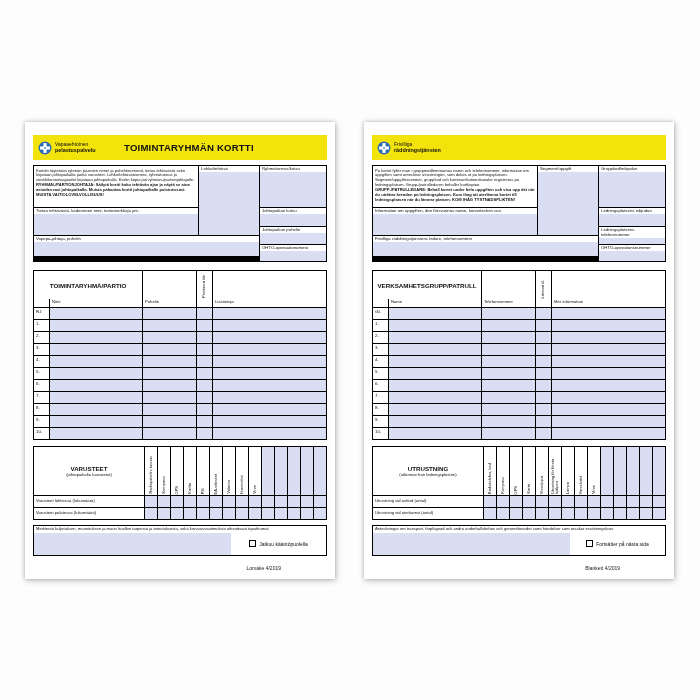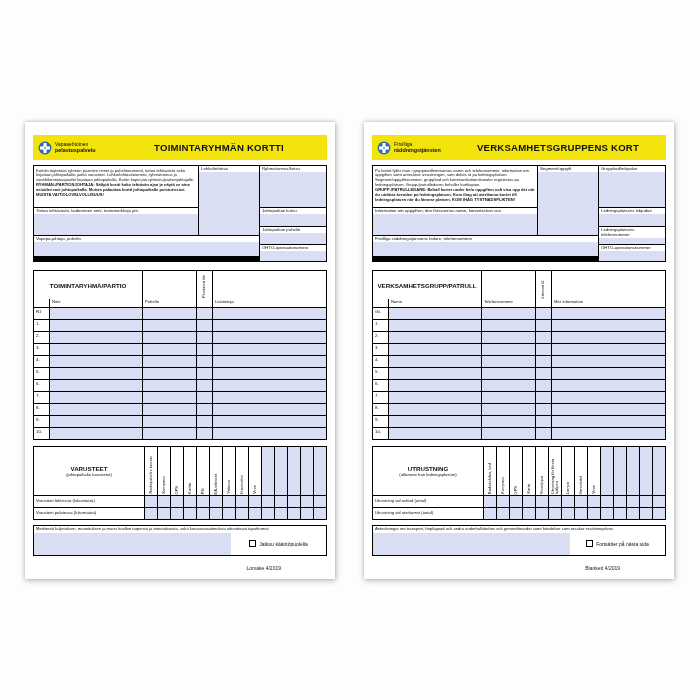--- a/index.html
+++ b/index.html
@@ -12,21 +12,21 @@
     box-shadow:0 0 4px rgba(0,0,0,.25),1px 2px 7px rgba(0,0,0,.18);
     padding:13px 8px 6px 8px}
   .page-left{left:25px;top:122px}
   .page-right{left:364px;top:122px}
 
   
   .ybar{height:25px;background:var(--yellow);display:flex;align-items:center;padding:0 5px}
   .logo-wrap{display:flex;align-items:center;gap:3px;width:86px}
   .logo-text{font-size:5px;line-height:1.15}
   .logo-text .l2{font-weight:bold;font-size:5.4px}
-  .ytitle{flex:1;text-align:center;font-weight:bold;font-size:9.6px;letter-spacing:.2px;padding-right:8px}
+  .ytitle{flex:1;text-align:left;font-weight:bold;font-size:9.6px;letter-spacing:.2px;padding-right:8px}
 
   
   .sect{border:1.5px solid var(--line);background:var(--line)}
 
   
   .info{margin-top:5px;height:97px;display:flex;gap:1px}
   .info-left{flex:1;display:flex;flex-direction:column;gap:1px}
   .info-top{height:69px;display:flex;gap:1px}
   .intro-stack{flex:1;display:flex;flex-direction:column;gap:1px}
   .intro-box{height:41px;background:#fff;padding:1.5px 2px;font-size:4.1px;line-height:1.22;overflow:hidden}
@@ -385,21 +385,20 @@
           <circle cx="12" cy="12" r="11" fill="#2a6ab5"></circle>
           <rect x="9.3" y="3.5" width="5.4" height="17" fill="#fff"></rect>
           <rect x="3.5" y="9.3" width="17" height="5.4" fill="#fff"></rect>
           <rect x="10.7" y="10.7" width="2.6" height="2.6" fill="#2a6ab5"></rect>
         </svg>
         <div class="logo-text">
           <div class="l1">Frivilliga</div>
           <div class="l2">räddningstjänsten</div>
         </div>
       </div>
-      <div class="ytitle">VERKSAMHETSGRUPPENS KORT</div>
     </div>
 
     <div class="info sect">
       <div class="info-left">
         <div class="info-top">
           <div class="intro-stack">
             <div class="intro-box">
               <span class="n">På kortet fyller man i gruppmedlemmarnas namn och telefonnummer, information om uppgiften samt antecknar utrustningen, som delats ut på ledningsplatsen. Segment/uppgiftsnummer, gruppkod och kommunikationskanaler registreras på ledningsplatsen. Grupp-/patrulledaren behåller kortkopian.</span>
               <span class="b">GRUPP-/PATRULLEDARE: Behåll kortet under hela uppgiften och visa upp det när du uträttar ärenden på ledningsplatsen. Kom ihåg att återlämna kortet till ledningsplatsen när du lämnar platsen. KOM IHÅG TYSTNADSPLIKTEN!</span>
             </div>

